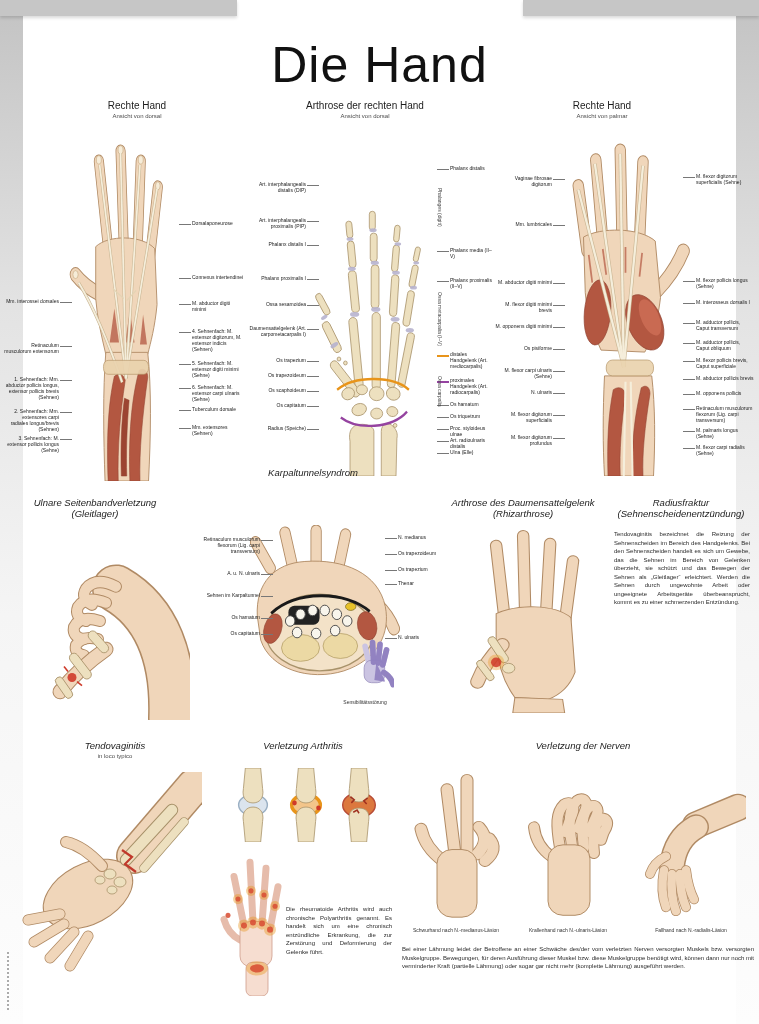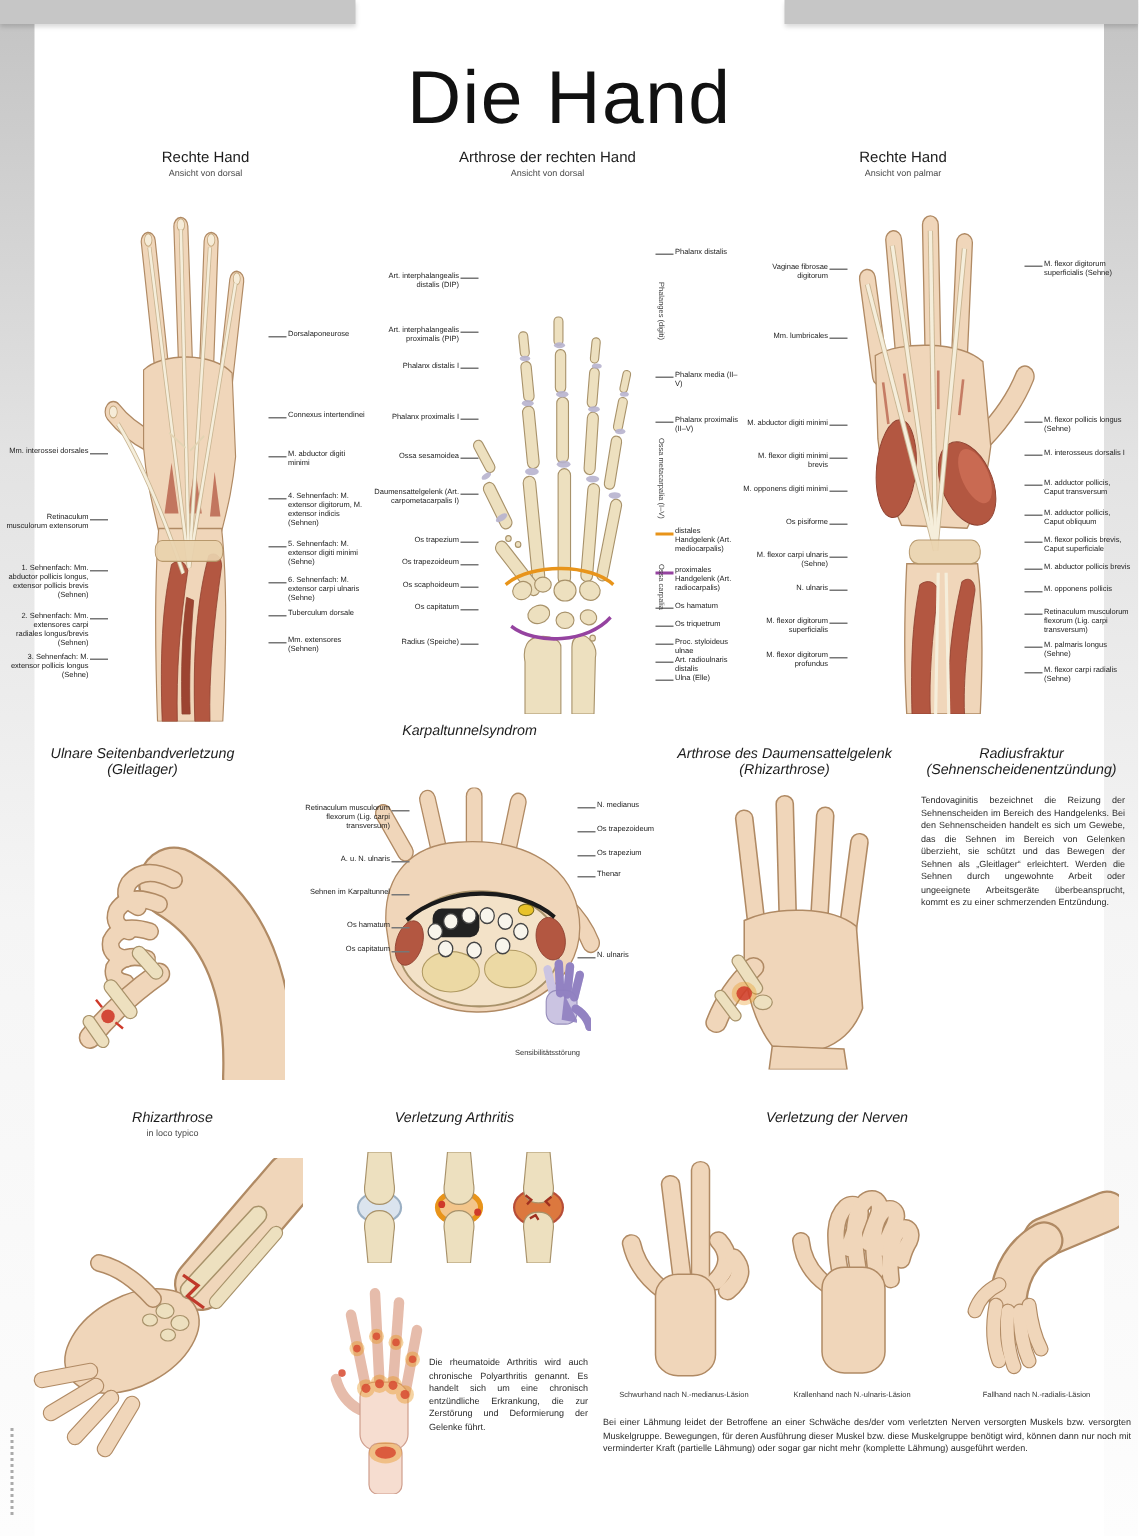--- a/index.html
+++ b/index.html
@@ -291,21 +291,21 @@
         <div class="lbl lbl-r" style="top: 276px;"><span class="leader"></span><span class="t">Retinaculum musculorum flexorum (Lig. carpi transversum)</span></div>
         <div class="lbl lbl-r" style="top: 298px;"><span class="leader"></span><span class="t">M. palmaris longus (Sehne)</span></div>
         <div class="lbl lbl-r" style="top: 315px;"><span class="leader"></span><span class="t">M. flexor carpi radialis (Sehne)</span></div>
       </div>
   </div>
 
   <div class="head head2" style="left:5px;top:497px;width:180px;">
     <div class="h">Ulnare Seitenbandverletzung</div>
     <div class="h">(Gleitlager)</div>
   </div>
-  <div class="head head2" style="left:213px;top:467px;width:200px;margin-top:15px;">
+  <div class="head head2" style="left:213px;top:467px;width:200px;">
     <div class="h">Karpaltunnelsyndrom</div>
   </div>
   <div class="head head2" style="left:433px;top:497px;width:180px;">
     <div class="h">Arthrose des Daumensattelgelenk</div>
     <div class="h">(Rhizarthrose)</div>
   </div>
   <div class="head head2" style="left:611px;top:497px;width:140px;">
     <div class="h">Radiusfraktur</div>
     <div class="h">(Sehnenscheidenentzündung)</div>
   </div>
@@ -436,27 +436,27 @@
         <rect x="16" y="134" width="7" height="24" rx="3.5" transform="rotate(-35 20 146)"></rect>
       </g>
       <circle cx="30" cy="138" r="8" fill="#e8941a" opacity="0.35"></circle>
       <circle cx="30" cy="138" r="5" fill="#cf3a2a" opacity="0.85"></circle>
     </svg>
   </div>
 
   <div class="para" style="left:614px;top:530px;width:136px;">Tendovaginitis bezeichnet die Reizung der Sehnenscheiden im Bereich des Handgelenks. Bei den Sehnenscheiden handelt es sich um Gewebe, das die Sehnen im Bereich von Gelenken überzieht, sie schützt und das Bewegen der Sehnen als „Gleitlager“ erleichtert. Werden die Sehnen durch ungewohnte Arbeit oder ungeeignete Arbeitsgeräte überbeansprucht, kommt es zu einer schmerzenden Entzündung.</div>
 
   <div class="head head2" style="left:25px;top:740px;width:180px;">
-    <div class="h">Rhizarthrose</div>
+    <div class="h">Tendovaginitis</div>
     <div class="s">in loco typico</div>
   </div>
   <div class="head head2" style="left:213px;top:740px;width:180px;">
     <div class="h">Verletzung Arthritis</div>
   </div>
-  <div class="head head2" style="left:398px;top:740px;width:320px;text-align:center;">
+  <div class="head head2" style="left:423px;top:740px;width:320px;text-align:center;">
     <div class="h">Verletzung der Nerven</div>
   </div>
 
   <div class="fig" style="left:22px;top:772px;width:180px;height:200px;">
     <svg viewBox="0 0 180 200" preserveAspectRatio="none" style="left:0;top:0;width:180px;height:200px;">
       <path d="M172,14 L112,84" stroke="#b08a64" stroke-width="36" fill="none" stroke-linecap="round"></path>
       <path d="M172,14 L112,84" stroke="#f0d6ba" stroke-width="33" fill="none" stroke-linecap="round"></path>
       <ellipse cx="66" cy="122" rx="48" ry="30" transform="rotate(-28 66 122)" fill="#f0d6ba" stroke="#b08a64" stroke-width="1"></ellipse>
       <g stroke="#b08a64" stroke-width="11" fill="none" stroke-linecap="round">
         <path d="M38,142 L6,148"></path>

